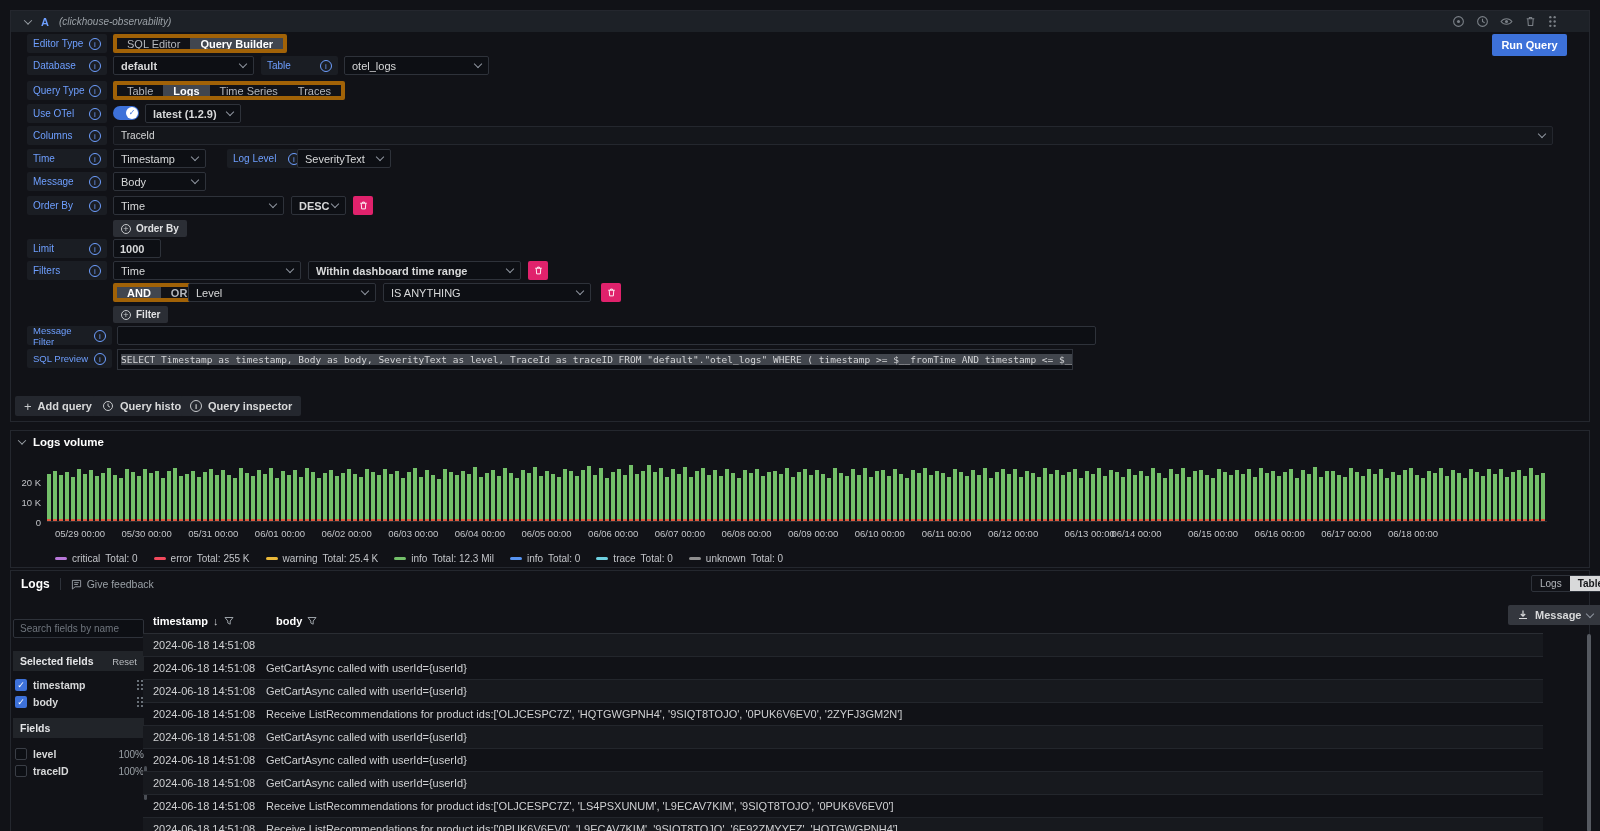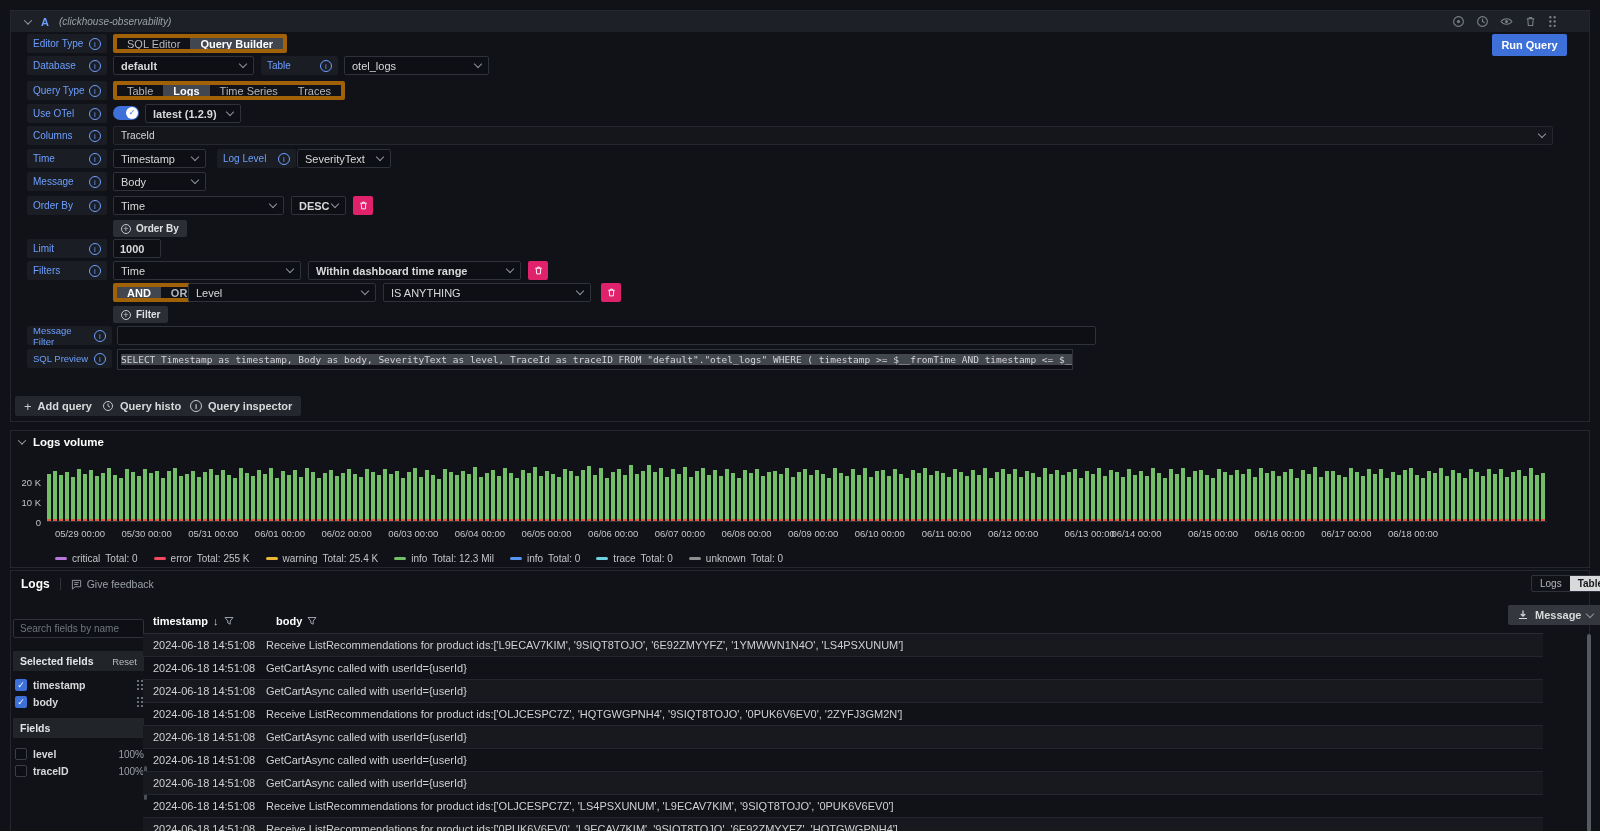--- a/index.html
+++ b/index.html
@@ -168,21 +168,21 @@
     </div>
 
   <div class="chip" style="left:16px; top:138px; width:80px;">
       <span>Time</span>
       <span class="info"></span>
     </div>
   <div class="field" style="left:102px; top:138px; width:93px;">
       <span>Timestamp</span>
       <span class="caret"></span>
     </div>
-  <div class="chip" style="left:206px; top:138px; width:79px;">
+  <div class="chip" style="left:216px; top:138px; width:79px;">
       <span>Log Level</span>
       <span class="info"></span>
     </div>
   <div class="field" style="left:286px; top:138px; width:94px;">
       <span>SeverityText</span>
       <span class="caret"></span>
     </div>
 
   <div class="chip" style="left:16px; top:161px; width:80px;">
       <span>Message</span>
@@ -683,21 +683,20 @@
   <div class="abs th" style="left:265px; top:44px;">
     <span>body</span>
     <svg width="10" height="10" viewBox="0 0 10 10">
         <path d="M1 1.5h8L6.2 5v3.2L3.8 7V5z" fill="none" stroke="#9aa0a6"></path>
       </svg>
   </div>
   <div class="abs" style="left:132px; top:62px; width:1400px; height:1px; background:#2a2d33;"></div>
   <div id="logRows">
       <div class="trow oddbg" style="top: 63px;">
         <div class="td-ts">2024-06-18 14:51:08</div>
-        <div class="td-body">Receive ListRecommendations for product ids:['L9ECAV7KIM', '9SIQT8TOJO', '6E92ZMYYFZ', '1YMWWN1N4O', 'LS4PSXUNUM']</div>
       </div>
       <div class="trow" style="top: 86px;">
         <div class="td-ts">2024-06-18 14:51:08</div>
         <div class="td-body">GetCartAsync called with userId={userId}</div>
       </div>
       <div class="trow oddbg" style="top: 109px;">
         <div class="td-ts">2024-06-18 14:51:08</div>
         <div class="td-body">GetCartAsync called with userId={userId}</div>
       </div>
       <div class="trow" style="top: 132px;">

